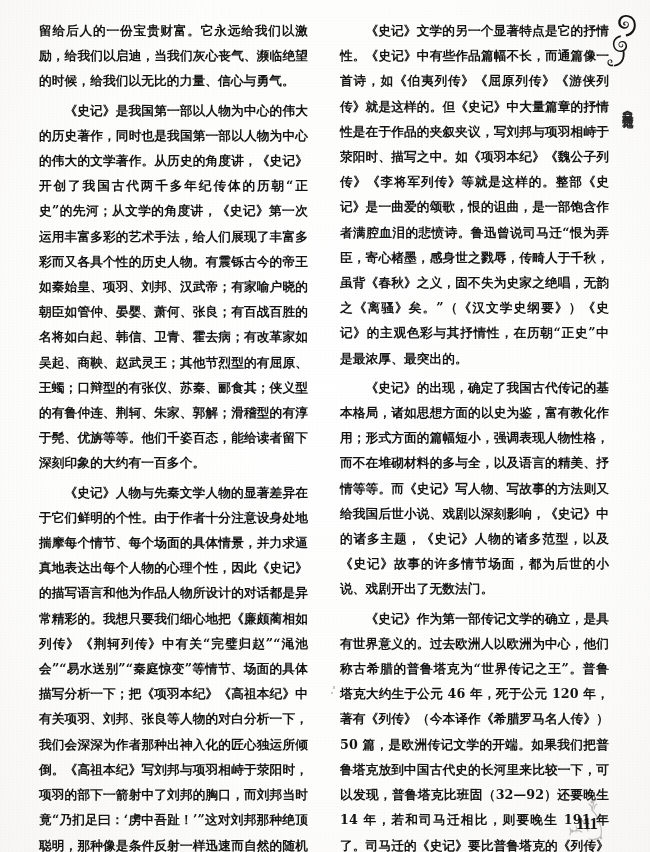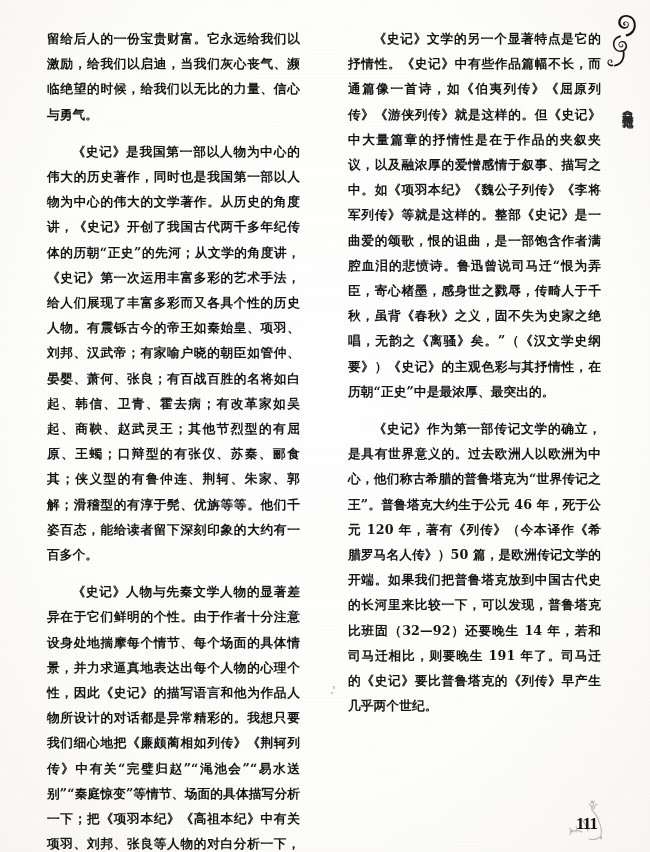--- a/index.html
+++ b/index.html
@@ -43,21 +43,21 @@
     font-size: 12.7px;
     line-height: 25.2px;
     letter-spacing: .1px;
     color: #141414;
     font-weight: 600;
   }
   #col-left  { left: 35px; }
   #col-right { left: 336px; }
 
   .para {
-    margin: 12px;
+    margin: 4px;
     text-indent: 2em;
     text-align: justify;
     text-justify: inter-ideograph;
     word-break: break-all;
   }
   .para.cont { text-indent: 0; }
 
   
   #running-head {
     position: absolute;
@@ -119,21 +119,22 @@
 
 <div id="page">
 
   <div class="column" id="col-left">
     <p class="para cont">留给后人的一份宝贵财富。它永远给我们以激励，给我们以启迪，当我们灰心丧气、濒临绝望的时候，给我们以无比的力量、信心与勇气。</p>
     <p class="para">《史记》是我国第一部以人物为中心的伟大的历史著作，同时也是我国第一部以人物为中心的伟大的文学著作。从历史的角度讲，《史记》开创了我国古代两千多年纪传体的历朝“正史”的先河；从文学的角度讲，《史记》第一次运用丰富多彩的艺术手法，给人们展现了丰富多彩而又各具个性的历史人物。有震铄古今的帝王如秦始皇、项羽、刘邦、汉武帝；有家喻户晓的朝臣如管仲、晏婴、萧何、张良；有百战百胜的名将如白起、韩信、卫青、霍去病；有改革家如吴起、商鞅、赵武灵王；其他节烈型的有屈原、王蠋；口辩型的有张仪、苏秦、郦食其；侠义型的有鲁仲连、荆轲、朱家、郭解；滑稽型的有淳于髡、优旃等等。他们千姿百态，能给读者留下深刻印象的大约有一百多个。</p>
     <p class="para">《史记》人物与先秦文学人物的显著差异在于它们鲜明的个性。由于作者十分注意设身处地揣摩每个情节、每个场面的具体情景，并力求逼真地表达出每个人物的心理个性，因此《史记》的描写语言和他为作品人物所设计的对话都是异常精彩的。我想只要我们细心地把《廉颇蔺相如列传》《荆轲列传》中有关“完璧归赵”“渑池会”“易水送别”“秦庭惊变”等情节、场面的具体描写分析一下；把《项羽本纪》《高祖本纪》中有关项羽、刘邦、张良等人物的对白分析一下，我们会深深为作者那种出神入化的匠心独运所倾倒。《高祖本纪》写刘邦与项羽相峙于荥阳时，项羽的部下一箭射中了刘邦的胸口，而刘邦当时竟“乃扪足曰：‘虏中吾趾！’”这对刘邦那种绝顶聪明，那种像是条件反射一样迅速而自然的随机应变，而同时又是“恢宏大度”、好骂人、好调笑的性格是多么生动的刻画！当项羽被围垓下，夜闻汉军四面皆楚歌的时候，他“悲歌慷慨，自为诗曰：‘力拔山兮气盖世，时不利兮骓不逝。骓不逝兮可奈何，虞兮虞兮奈若何？’”清代周亮工说：“垓下是何等时？虞姬死而子弟散，匹马逃亡，身迷大</p>
   </div>
 
   <div class="column" id="col-right">
-    <p class="para">《史记》文学的另一个显著特点是它的抒情性。《史记》中有些作品篇幅不长，而通篇像一首诗，如《伯夷列传》《屈原列传》《游侠列传》就是这样的。但《史记》中大量篇章的抒情性是在于作品的夹叙夹议，以及融浓厚的爱憎感情于叙事、描写之中。如《项羽本纪》《魏公子列传》《李将军列传》等就是这样的。整部《史记》是一曲爱的颂歌，恨的诅曲，是一部饱含作者满腔血泪的悲愤诗。鲁迅曾说司马迁“恨为弄臣，寄心楮墨，感身世之戮辱，传畸人于千秋，虽背《春秋》之义，固不失为史家之绝唱，无韵之《离骚》矣。”（《汉文学史纲要》）《史记》的主观色彩与其抒情性，在历朝“正史”中是最浓厚、最突出的。</p>
+    <p class="para">《史记》文学的另一个显著特点是它的抒情性。《史记》中有些作品篇幅不长，而通篇像一首诗，如《伯夷列传》《屈原列传》《游侠列传》就是这样的。但《史记》中大量篇章的抒情性是在于作品的夹叙夹议，写刘邦与项羽相峙于荥阳时、描写之中。如《项羽本纪》《魏公子列传》《李将军列传》等就是这样的。整部《史记》是一曲爱的颂歌，恨的诅曲，是一部饱含作者满腔血泪的悲愤诗。鲁迅曾说司马迁“恨为弄臣，寄心楮墨，感身世之戮辱，传畸人于千秋，虽背《春秋》之义，固不失为史家之绝唱，无韵之《离骚》矣。”（《汉文学史纲要》）《史记》的主观色彩与其抒情性，在历朝“正史”中是最浓厚、最突出的。</p>
+    <p class="para">《史记》的出现，确定了我国古代传记的基本格局，诸如思想方面的以史为鉴，富有教化作用；形式方面的篇幅短小，强调表现人物性格，而不在堆砌材料的多与全，以及语言的精美、抒情等等。而《史记》写人物、写故事的方法则又给我国后世小说、戏剧以深刻影响，《史记》中的诸多主题，《史记》人物的诸多范型，以及《史记》故事的许多情节场面，都为后世的小说、戏剧开出了无数法门。</p>
     <p class="para">《史记》作为第一部传记文学的确立，是具有世界意义的。过去欧洲人以欧洲为中心，他们称古希腊的普鲁塔克为“世界传记之王”。普鲁塔克大约生于公元 46 年，死于公元 120 年，著有《列传》（今本译作《希腊罗马名人传》）50 篇，是欧洲传记文学的开端。如果我们把普鲁塔克放到中国古代史的长河里来比较一下，可以发现，普鲁塔克比班固（32—92）还要晚生 14 年，若和司马迁相比，则要晚生 191 年了。司马迁的《史记》要比普鲁塔克的《列传》早产生几乎两个世纪。</p>
   </div>
 
   <div id="ornament-top">
     <svg width="40" height="58" viewBox="0 0 40 58" xmlns="http://www.w3.org/2000/svg">
       <g fill="#151515">
         <path d="M24.5 3.2c-4.6-.9-8.6 2.1-9.2 6.3-.5 3.6 1.8 6.6 5.1 7.2 2.6.5 4.9-.9 5.4-3.2.4-2-.8-3.7-2.7-4-1.5-.3-2.7.5-3 1.8-.2 1.1.4 2 1.4 2.2.8.2 1.5-.2 1.7-.9-.9.3-1.6-.1-1.7-.9-.1-.9.6-1.6 1.6-1.5 1.2.1 2 1.2 1.8 2.6-.3 1.7-1.9 2.7-3.8 2.3-2.4-.5-3.9-2.8-3.5-5.5.5-3.2 3.5-5.3 7-4.6 4.3.8 6.9 4.8 6.1 9.5-.7 4.3-4 7.3-8 7.8l.4 2.2c4.9-.7 8.8-4.4 9.6-9.6.9-6-2.6-10.8-7.7-11.7z"></path>
         <path d="M17.6 23.3c-4.9.9-8.2 4.9-7.6 9.8.5 4.3 4 7.3 8.3 6.9 3.6-.3 6.1-3.1 5.8-6.5-.2-2.8-2.4-4.7-5.1-4.5-2.2.2-3.7 1.8-3.5 3.8.1 1.6 1.4 2.7 2.9 2.6 1.2-.1 2-1 1.9-2.1-.1-.9-.8-1.5-1.6-1.4.5.2.8.6.8 1.1.1.8-.5 1.4-1.3 1.5-1 .1-1.8-.6-1.9-1.7-.1-1.4.9-2.5 2.5-2.6 2-.2 3.5 1.2 3.7 3.3.2 2.6-1.7 4.7-4.5 5-3.4.3-6.1-2.1-6.5-5.6-.4-4 2.3-7.2 6.5-7.9l-.4-1.7z"></path>
         <path d="M19.6 39.3c.5 3.9.1 7-1.6 9.4-1.5 2.2-4 3.6-7.1 4.2l.3 1.7c3.6-.6 6.5-2.3 8.3-4.9 2-2.8 2.5-6.4 1.9-10.6l-1.8.2z"></path>
         <path d="M10 52.5c-1.6.3-2.8.1-3.6-.6-.7-.6-1-1.5-.8-2.4.2-.8.9-1.3 1.7-1.2.7.1 1.1.6 1 1.2-.1.5-.5.8-1 .7.2.4.6.6 1.1.5.7-.1 1.1-.7 1-1.5-.2-1.1-1.1-1.8-2.3-1.7-1.4.1-2.4 1.1-2.6 2.5-.3 1.6.4 3 1.9 3.8 1.1.6 2.4.7 3.9.4l-.3-1.7z"></path>

